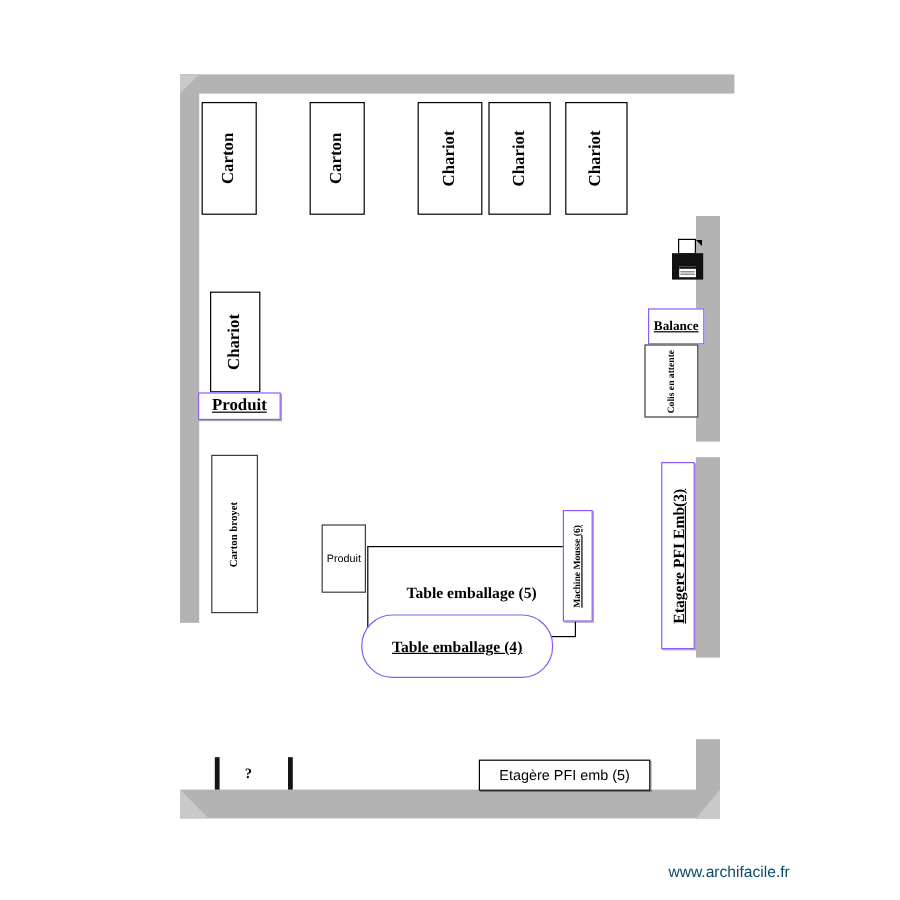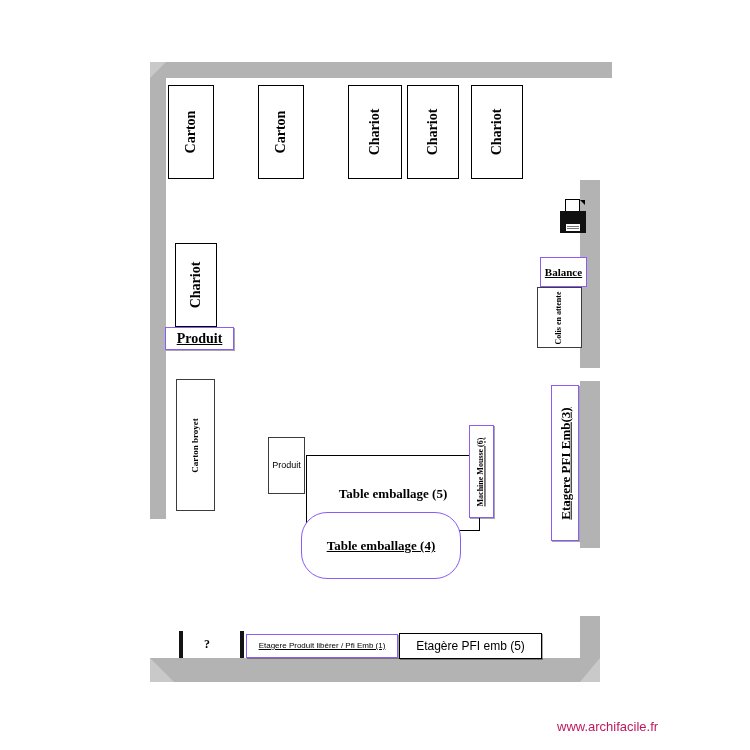--- a/index.html
+++ b/index.html
@@ -123,21 +123,21 @@
   
   .qmark {
     position: absolute;
     color: #000000;
     font-weight: bold;
   }
 
   
   .watermark {
     position: absolute;
-    color: #be185d;
+    color: #0c4a6e;
     font-family: "Liberation Sans", sans-serif;
     font-size: 13px;
     white-space: nowrap;
   }
 </style>
 </head>
 <body>
 
 <div id="plan">
 
@@ -192,21 +192,21 @@
   </div>
 
   <div class="box" style="left:268px; top:437px; width:37px; height:57px;">
     <span class="lbl sans s9">Produit</span>
   </div>
 
   <div class="box thick" style="left:306px; top:435px; width:174px; height:76px;margin-top:20px;">
     <span class="lbl serif bold s13">Table emballage (5)</span>
   </div>
 
-  <div class="box light" style="left:301px; top:512px; width:160px; height:67px;border-radius:26px;">
+  <div class="box light" style="left:301px; top:512px; width:160px; height:53px;border-radius:26px;">
     <span class="lbl serif bold s13">Table emballage (4)</span>
   </div>
 
   <div class="box light shadow" style="left:469px; top:425px; width:25px; height:93px;">
     <span class="lbl vert serif bold s8">Machine Mousse (6)</span>
   </div>
 
 
   <div class="box light" style="left:540px; top:257px; width:47px; height:30px;">
     <span class="lbl serif bold s11">Balance</span>
@@ -222,23 +222,20 @@
 
   <div class="printer" style="left:560px; top:199px;">
     <div class="paper-top"></div>
     <div class="paper-fold"></div>
     <div class="body-top"></div>
     <div class="body-bot"></div>
     <div class="tray"></div>
     <div class="tray-lines"></div>
   </div>
 
-  <div class="box light shadow" style="left:246px; top:634px; width:152px; height:24px;">
-    <span class="lbl sans s8">Etagere Produit libérer / Pfi Emb (1)</span>
-  </div>
 
   <div class="box thick shadow" style="left:399px; top:633px; width:143px; height:26px;">
     <span class="lbl sans s12">Etagère PFI emb (5)</span>
   </div>
 
   <span class="qmark serif s12" style="left:204px; top:637px;">?</span>
 
   <span class="watermark" style="left:557px; top:719px;">www.archifacile.fr</span>
 
 </div>

